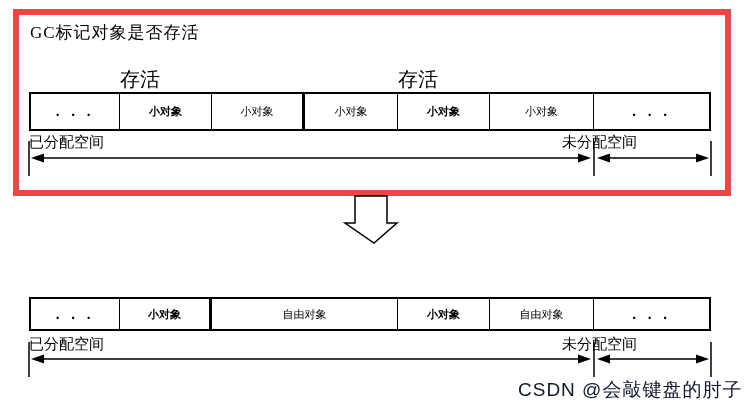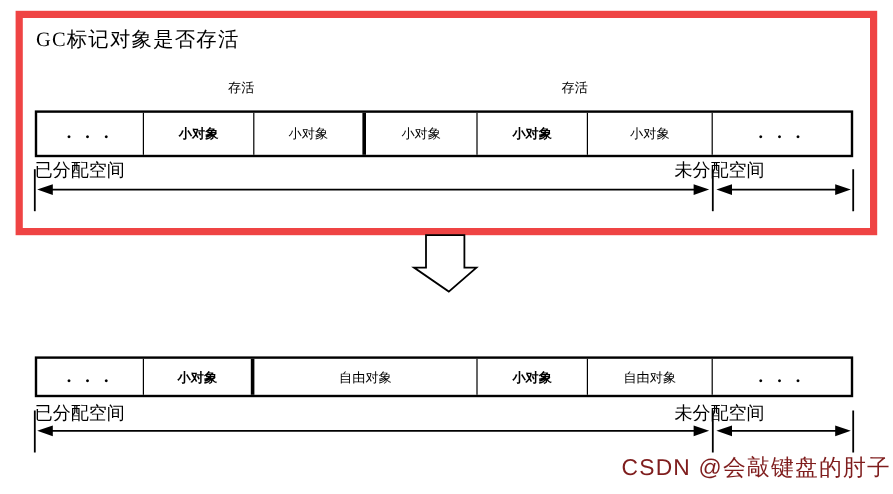--- a/index.html
+++ b/index.html
@@ -12,21 +12,21 @@
     position:absolute;left:13px;width:718px;
     border:6px solid #ef4444;box-sizing:border-box;background:#fff;
   }
   .panel-top{top:9px;height:187px;}
   .panel-bottom{top:242px;height:152px;}
   .panel-title{
     position:absolute;left:11px;top:6px;font-size:17px;letter-spacing:1px;
     white-space:nowrap;
   }
   .alive-label{
-    position:absolute;top:66px;font-size:11px;text-align:right;
+    position:absolute;top:66px;font-size:20px;text-align:left;
   }
   .mem-row{
     position:absolute;left:29px;width:682px;border:2px solid #000;
     box-sizing:border-box;display:flex;background:#fff;
   }
   .row-top{top:92px;height:39px;}
   .row-bottom{top:297px;height:34px;}
   .cell{
     box-sizing:border-box;border-right:1px solid #000;
     display:flex;align-items:center;justify-content:center;
@@ -41,21 +41,21 @@
   }
   .dim-alloc{left:29px;width:565px;}
   .dim-unalloc{left:562px;width:114px;}
   .dim-top{top:133px;}
   .dim-bottom{top:335px;}
   .overlay{
     position:absolute;left:0;top:0;width:744px;height:412px;
     pointer-events:none;
   }
   .watermark{
-    position:absolute;left:518px;top:377px;font-size:19px;color:#7f1d1d;
+    position:absolute;left:518px;top:377px;font-size:19px;color:#0f172a;
     font-family:"Liberation Sans","DejaVu Sans",sans-serif;
     white-space:nowrap;letter-spacing:1px;
   }
 </style>
 </head>
 <body>
 
 <div class="stage">
 
   <div class="panel panel-top">

